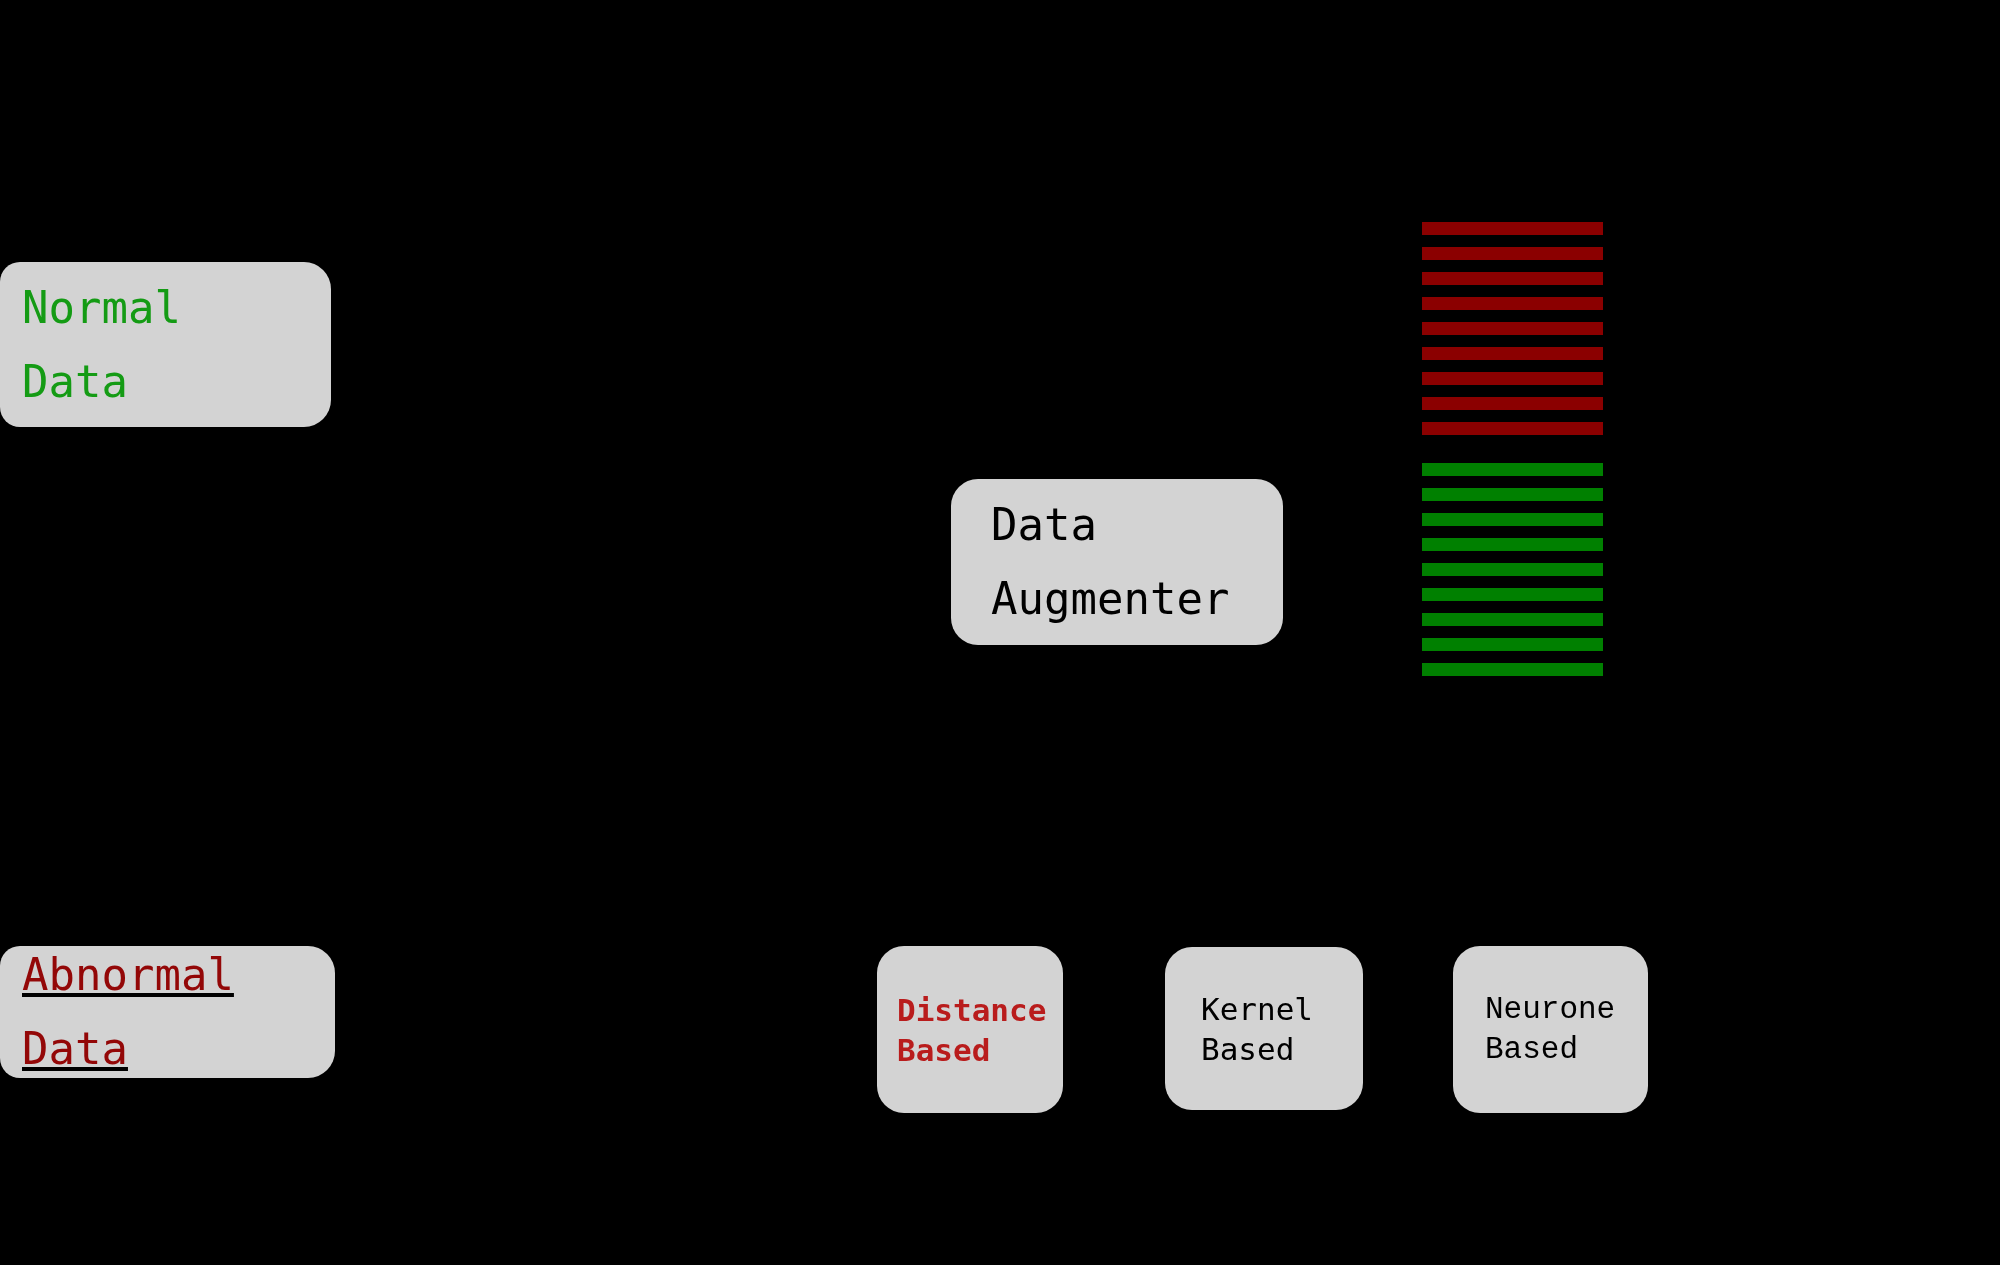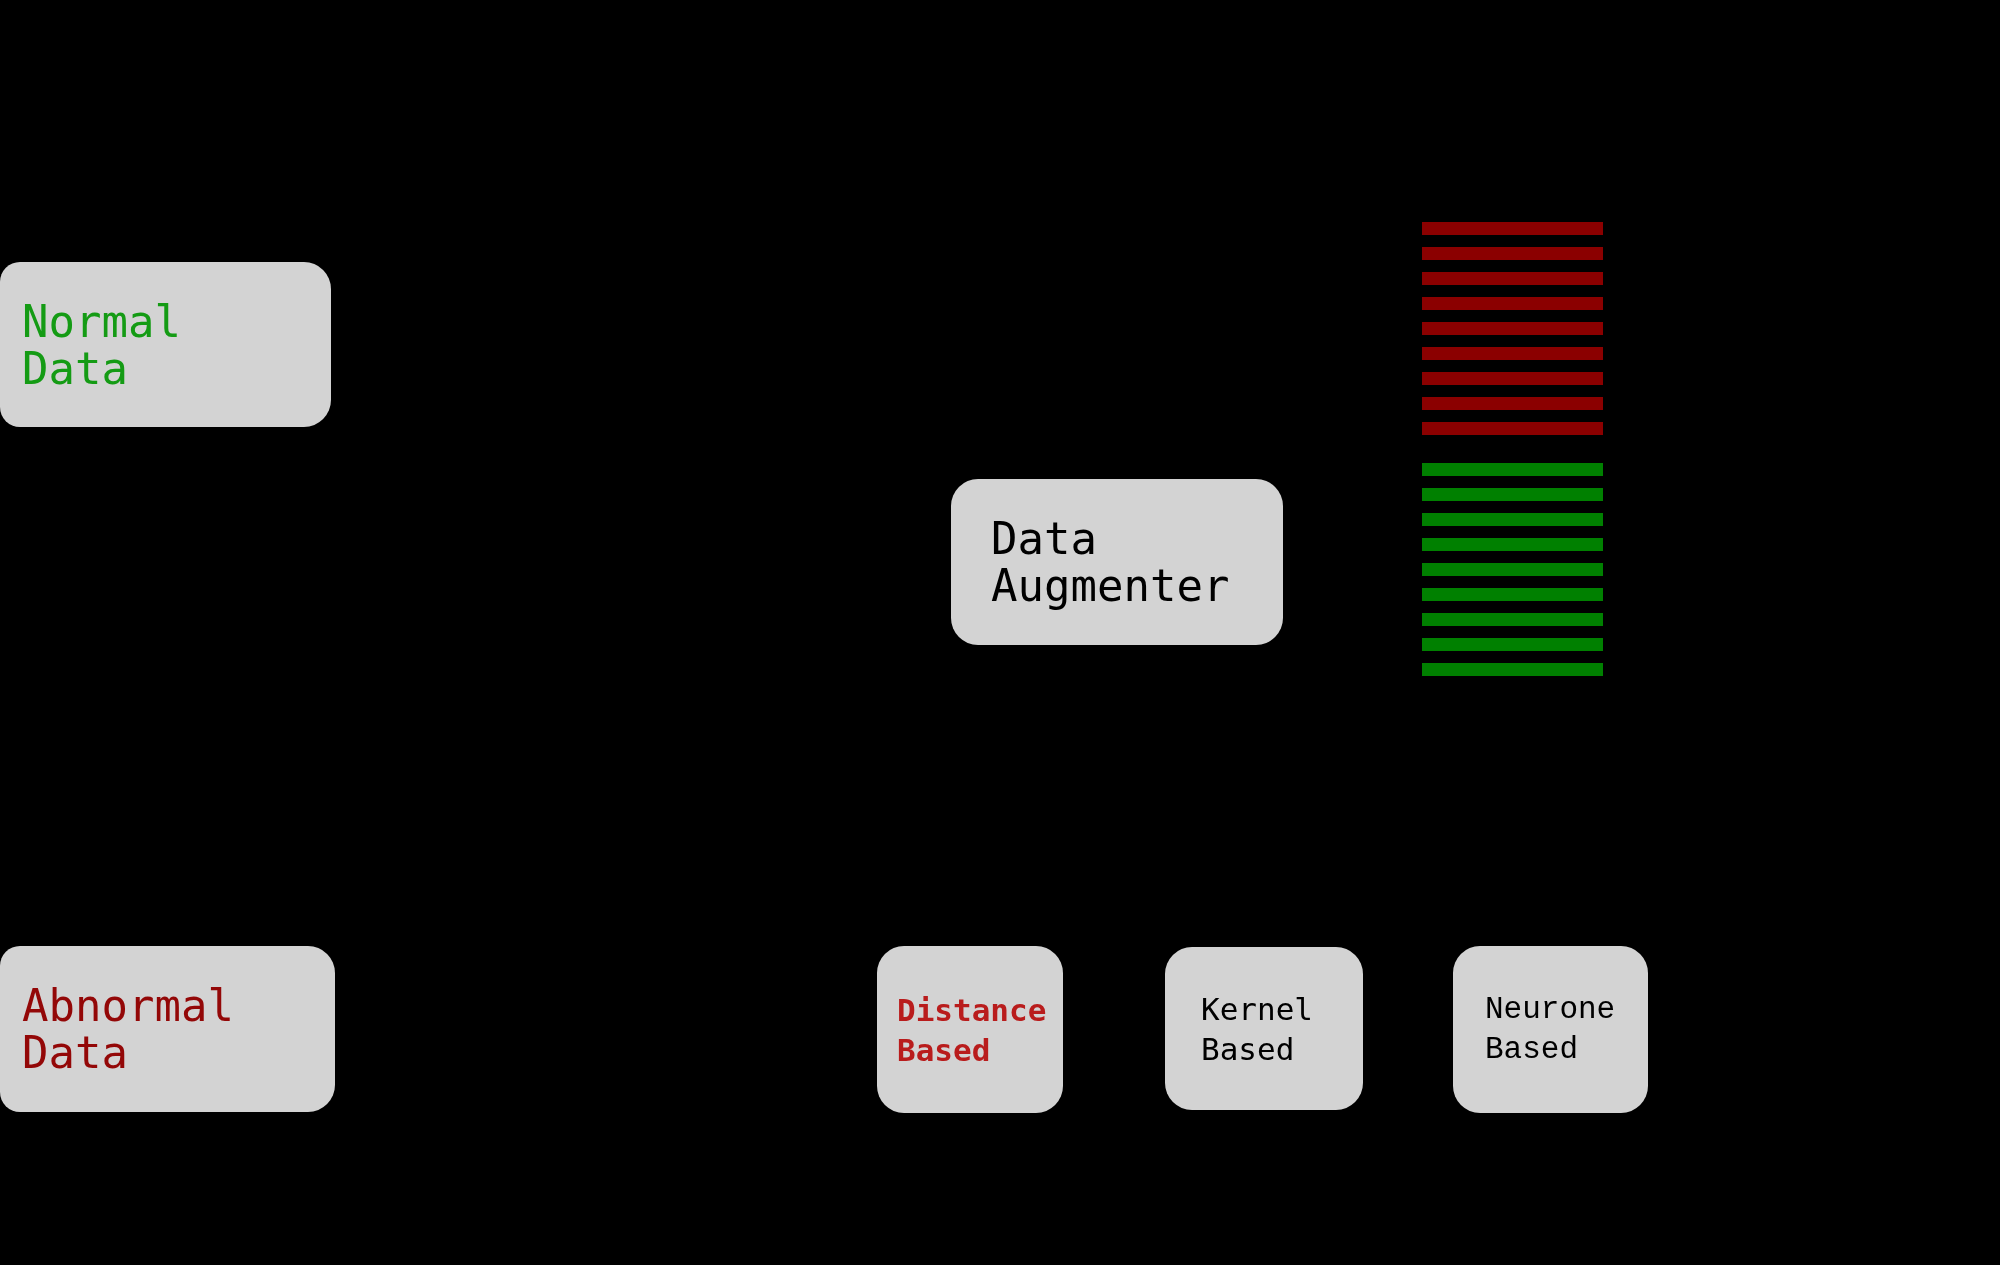--- a/index.html
+++ b/index.html
@@ -22,31 +22,31 @@
     display: flex;
     align-items: center;
     box-sizing: border-box;
   }
   .label {
     white-space: pre-line;
     color: #000000;
   }
   .big .label {
     font-size: 44px;
-    line-height: 47px;
+    line-height: 74px;
   }
   .small .label {
     font-size: 31px;
     line-height: 40px;
   }
   
   #node-normal-data       { left: 0px;    top: 262px; width: 331px; height: 165px; padding-left: 22px;
                             border-top-left-radius: 20px; border-bottom-left-radius: 20px; }
-  #node-abnormal-data     { left: 0px;    top: 946px; width: 335px; height: 166px; padding-left: 22px;
-                            border-top-left-radius: 20px; border-bottom-left-radius: 20px; }
+  #node-abnormal-data     { left: 0px;    top: 946px; width: 335px; height: 132px; padding-left: 22px;
+                            border-top-left-radius: 20px; border-bottom-left-radius: 20px; text-decoration: underline; }
   #node-anomaly-generator { left: 950px;  top: 262px; width: 333px; height: 165px; padding-left: 40px; }
   #node-data-augmenter    { left: 951px;  top: 479px; width: 332px; height: 166px; padding-left: 40px; }
   #node-distance-based    { left: 877px;  top: 946px; width: 186px; height: 167px; padding-left: 20px; }
   #node-kernel-based      { left: 1165px; top: 947px; width: 198px; height: 163px; padding-left: 36px; }
   #node-neurone-based     { left: 1453px; top: 946px; width: 195px; height: 167px; padding-left: 32px; }
   #node-neurone-based .label {
     font-family: Liberation Mono, monospace;
     font-size: 31px;
     line-height: 40px;
   }

